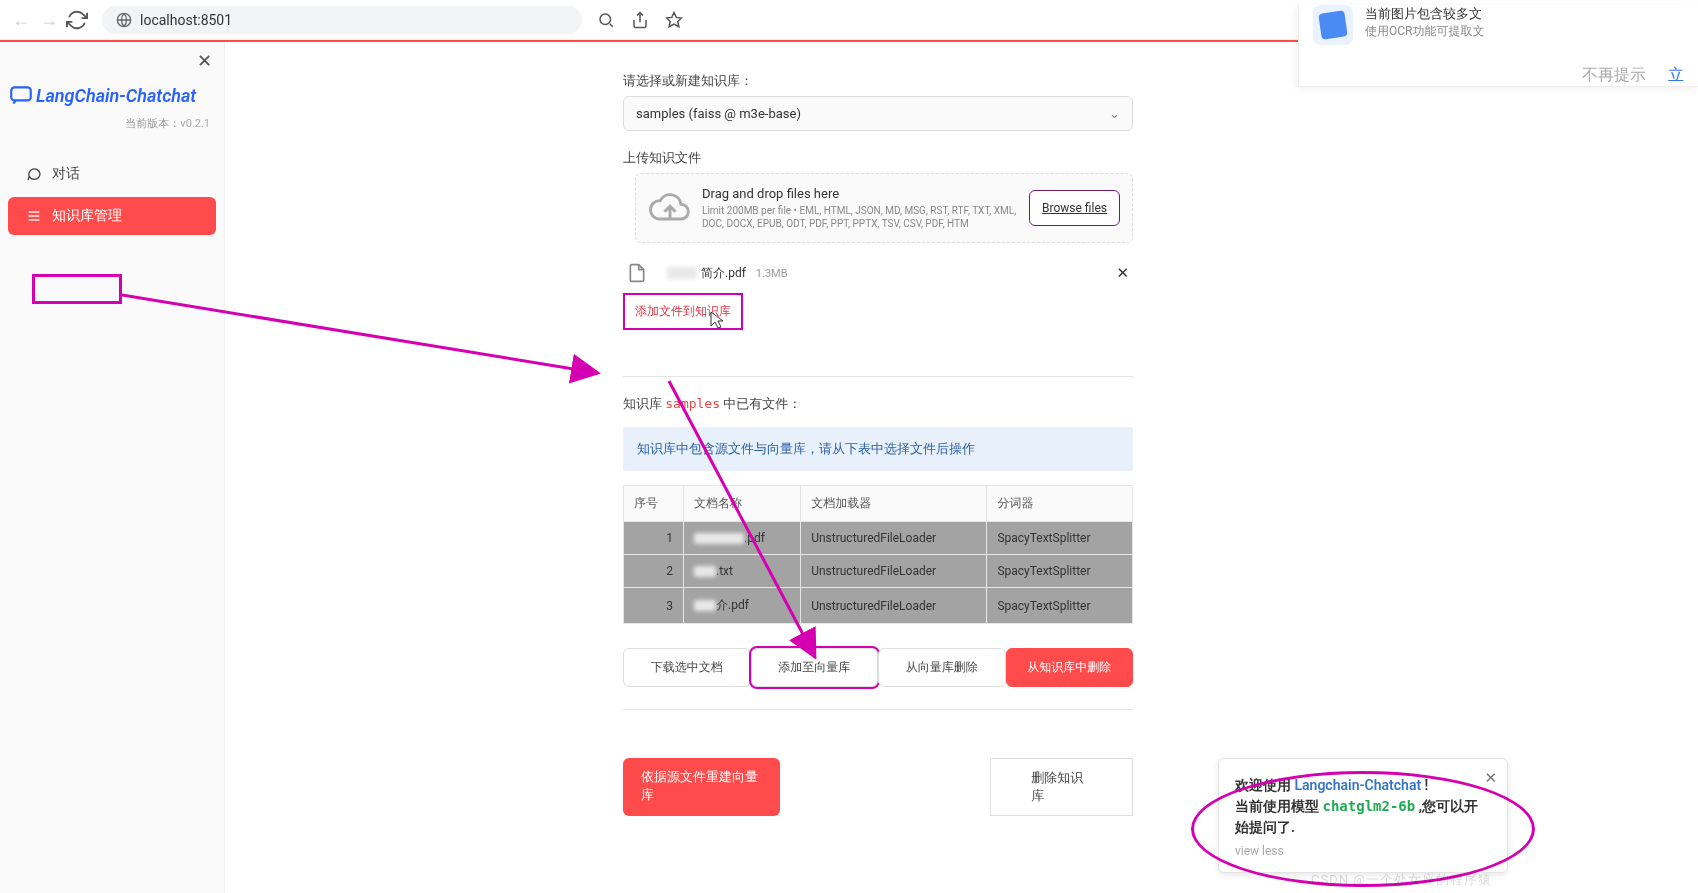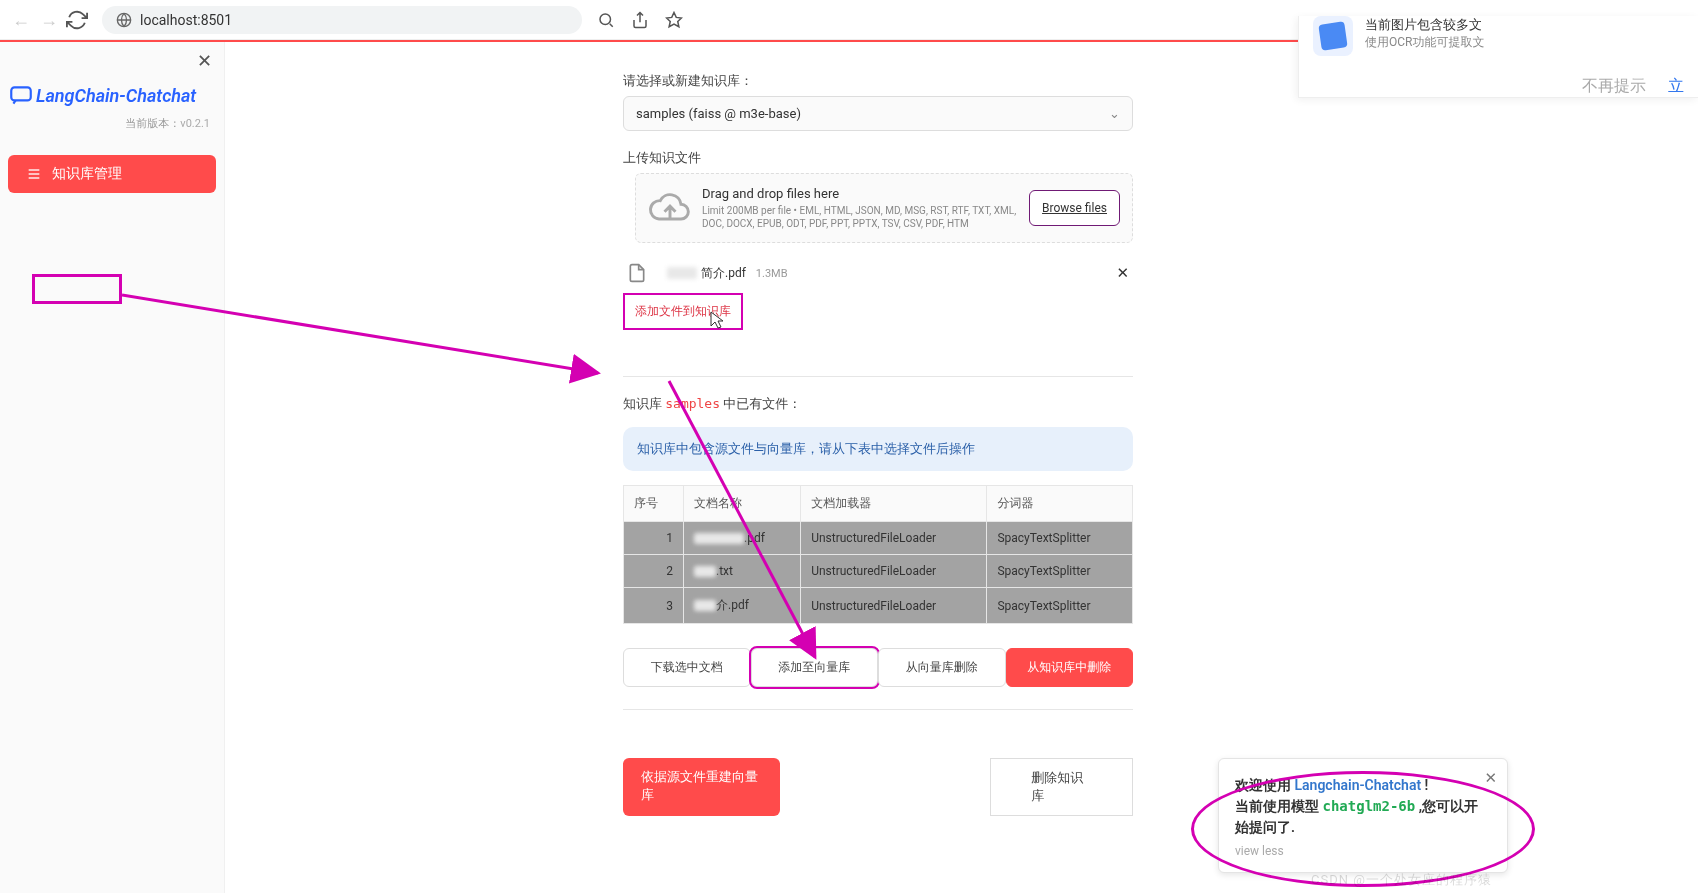--- a/index.html
+++ b/index.html
@@ -56,21 +56,21 @@
     .file-remove { margin-left: auto; color: #333; font-size: 15px; cursor: pointer; }
     
     .add-btn { display: inline-flex; align-items: center; padding: 8px 10px; border: 2px solid #d400b2; font-size: 12px; color: #dd3344; margin-bottom: 28px; position: relative; }
     .cursor-icon { position: absolute; right: 16px; bottom: -2px; }
     
     hr.sep { border: none; border-top: 1px solid #e6e6e6; margin: 18px 0; }
     
     .kb-summary { font-size: 13px; color: #444; margin-bottom: 14px; }
     .kb-summary .kbname { color: #ef4444; font-family: monospace; }
     
-    .info-box { background: #e7f0fb; border-radius: 10px; padding: 13px 14px; font-size: 13px; color: #2a5fa8; margin-bottom: 14px; }
+    .info-box { background: #e7f0fb; border-radius: 2px; padding: 13px 14px; font-size: 13px; color: #2a5fa8; margin-bottom: 14px; }
     
     table.kb-table { width: 100%; border-collapse: collapse; font-size: 12px; background: #a3a3a3; }
     table.kb-table th, table.kb-table td { border: 1px solid #e6e6e6; padding: 9px 10px; text-align: left; }
     table.kb-table th { background: #fafafa; color: #555; font-weight: 500; font-size: 12px; }
     table.kb-table td.num { text-align: right; width: 60px; }
     table.kb-table td .cell-blur { display: inline-block; background: #e8e8e8; filter: blur(2px); width: 50px; height: 11px; border-radius: 2px; vertical-align: middle; }
     table.kb-table td .cell-blur.sm { width: 22px; }
     
     .btn-row { display: flex; gap: 0; margin: 24px 0 22px; }
     .btn { flex: 1; padding: 10px 8px; border: 1px solid #ddd; border-radius: 6px; font-size: 12px; text-align: center; background: #fff; color: #444; }
@@ -87,21 +87,21 @@
     
     .toast { position: absolute; bottom: 20px; right: 190px; width: 290px; background: #fff; border: 1px solid #e4e4e4; border-radius: 6px; padding: 16px 28px 12px 16px; font-size: 14px; box-shadow: 0 2px 6px rgba(0,0,0,0.1); line-height: 1.5; }
     .toast .strong { font-weight: 600; }
     .toast .lnk { color: #3377cc; }
     .toast .model { color: #22aa55; font-family: monospace; }
     .toast-close { position: absolute; top: 8px; right: 10px; color: #777; font-size: 15px; }
     .viewless { color: #aaa; font-size: 12px; margin-top: 4px; }
     .toast-ellipse { position: absolute; bottom: 6px; right: 163px; width: 344px; height: 116px; border: 3px solid #d400b2; border-radius: 50%; pointer-events: none; }
     
     
-    .top-notif { position: absolute; top: 16px; right: 0; width: 400px; background: #fff; padding: 0 14px; box-shadow: -2px 2px 8px rgba(0,0,0,0.06); border-left: 1px solid #eee; border-bottom: 1px solid #eee; }
+    .top-notif { position: absolute; top: 5px; right: 0; width: 400px; background: #fff; padding: 0 14px; box-shadow: -2px 2px 8px rgba(0,0,0,0.06); border-left: 1px solid #eee; border-bottom: 1px solid #eee; }
     .top-notif-row { display: flex; gap: 12px; align-items: flex-start; }
     .notif-icon { width: 40px; height: 40px; background: #eaf1ff; border-radius: 8px; display: flex; align-items: center; justify-content: center; }
     .notif-icon-glyph { width: 26px; height: 26px; background: #4a8af4; border-radius: 4px; transform: rotate(-8deg); }
     .notif-text { font-size: 13px; color: #333; flex: 1; }
     .notif-text .sub { color: #888; font-size: 12px; }
     .notif-actions { text-align: right; font-size: 16px; margin-top: 20px; }
     .notif-actions .dismiss { color: #aaa; margin-right: 18px; }
     .notif-actions .ok { color: #3377ee; }
     
     
@@ -156,20 +156,26 @@
     <div class="close-x">✕</div>
     <div class="logo-container">
       <svg class="logo-icon" viewBox="0 0 24 24" fill="none" stroke="currentColor" stroke-width="2">
           <rect x="3" y="5" width="18" height="12" rx="3"></rect>
           <path d="M8 10h.01M12 10h.01M16 10h.01M7 17l-2 3"></path>
         </svg>
       <span class="logo-text">LangChain-Chatchat</span>
     </div>
     <div class="version">
       <span>当前版本：</span><span class="vnum">v0.2.1</span>
+    </div>
+    <div class="side-item">
+      <svg class="side-icon" viewBox="0 0 24 24" fill="none" stroke="currentColor" stroke-width="2">
+          <path d="M21 11.5a8.38 8.38 0 01-8.5 8.5 8.5 8.5 0 01-7.6-4.7L3 21l1.7-5A8.5 8.5 0 1121 11.5z"></path>
+        </svg>
+      <span>对话</span>
     </div>
     <div class="side-item active">
       <svg class="side-icon" viewBox="0 0 24 24" fill="none" stroke="currentColor" stroke-width="2">
           <line x1="4" y1="6" x2="20" y2="6"></line>
           <line x1="4" y1="12" x2="20" y2="12"></line>
           <line x1="4" y1="18" x2="20" y2="18"></line>
         </svg>
       <span>知识库管理</span>
     </div>
   </div>

